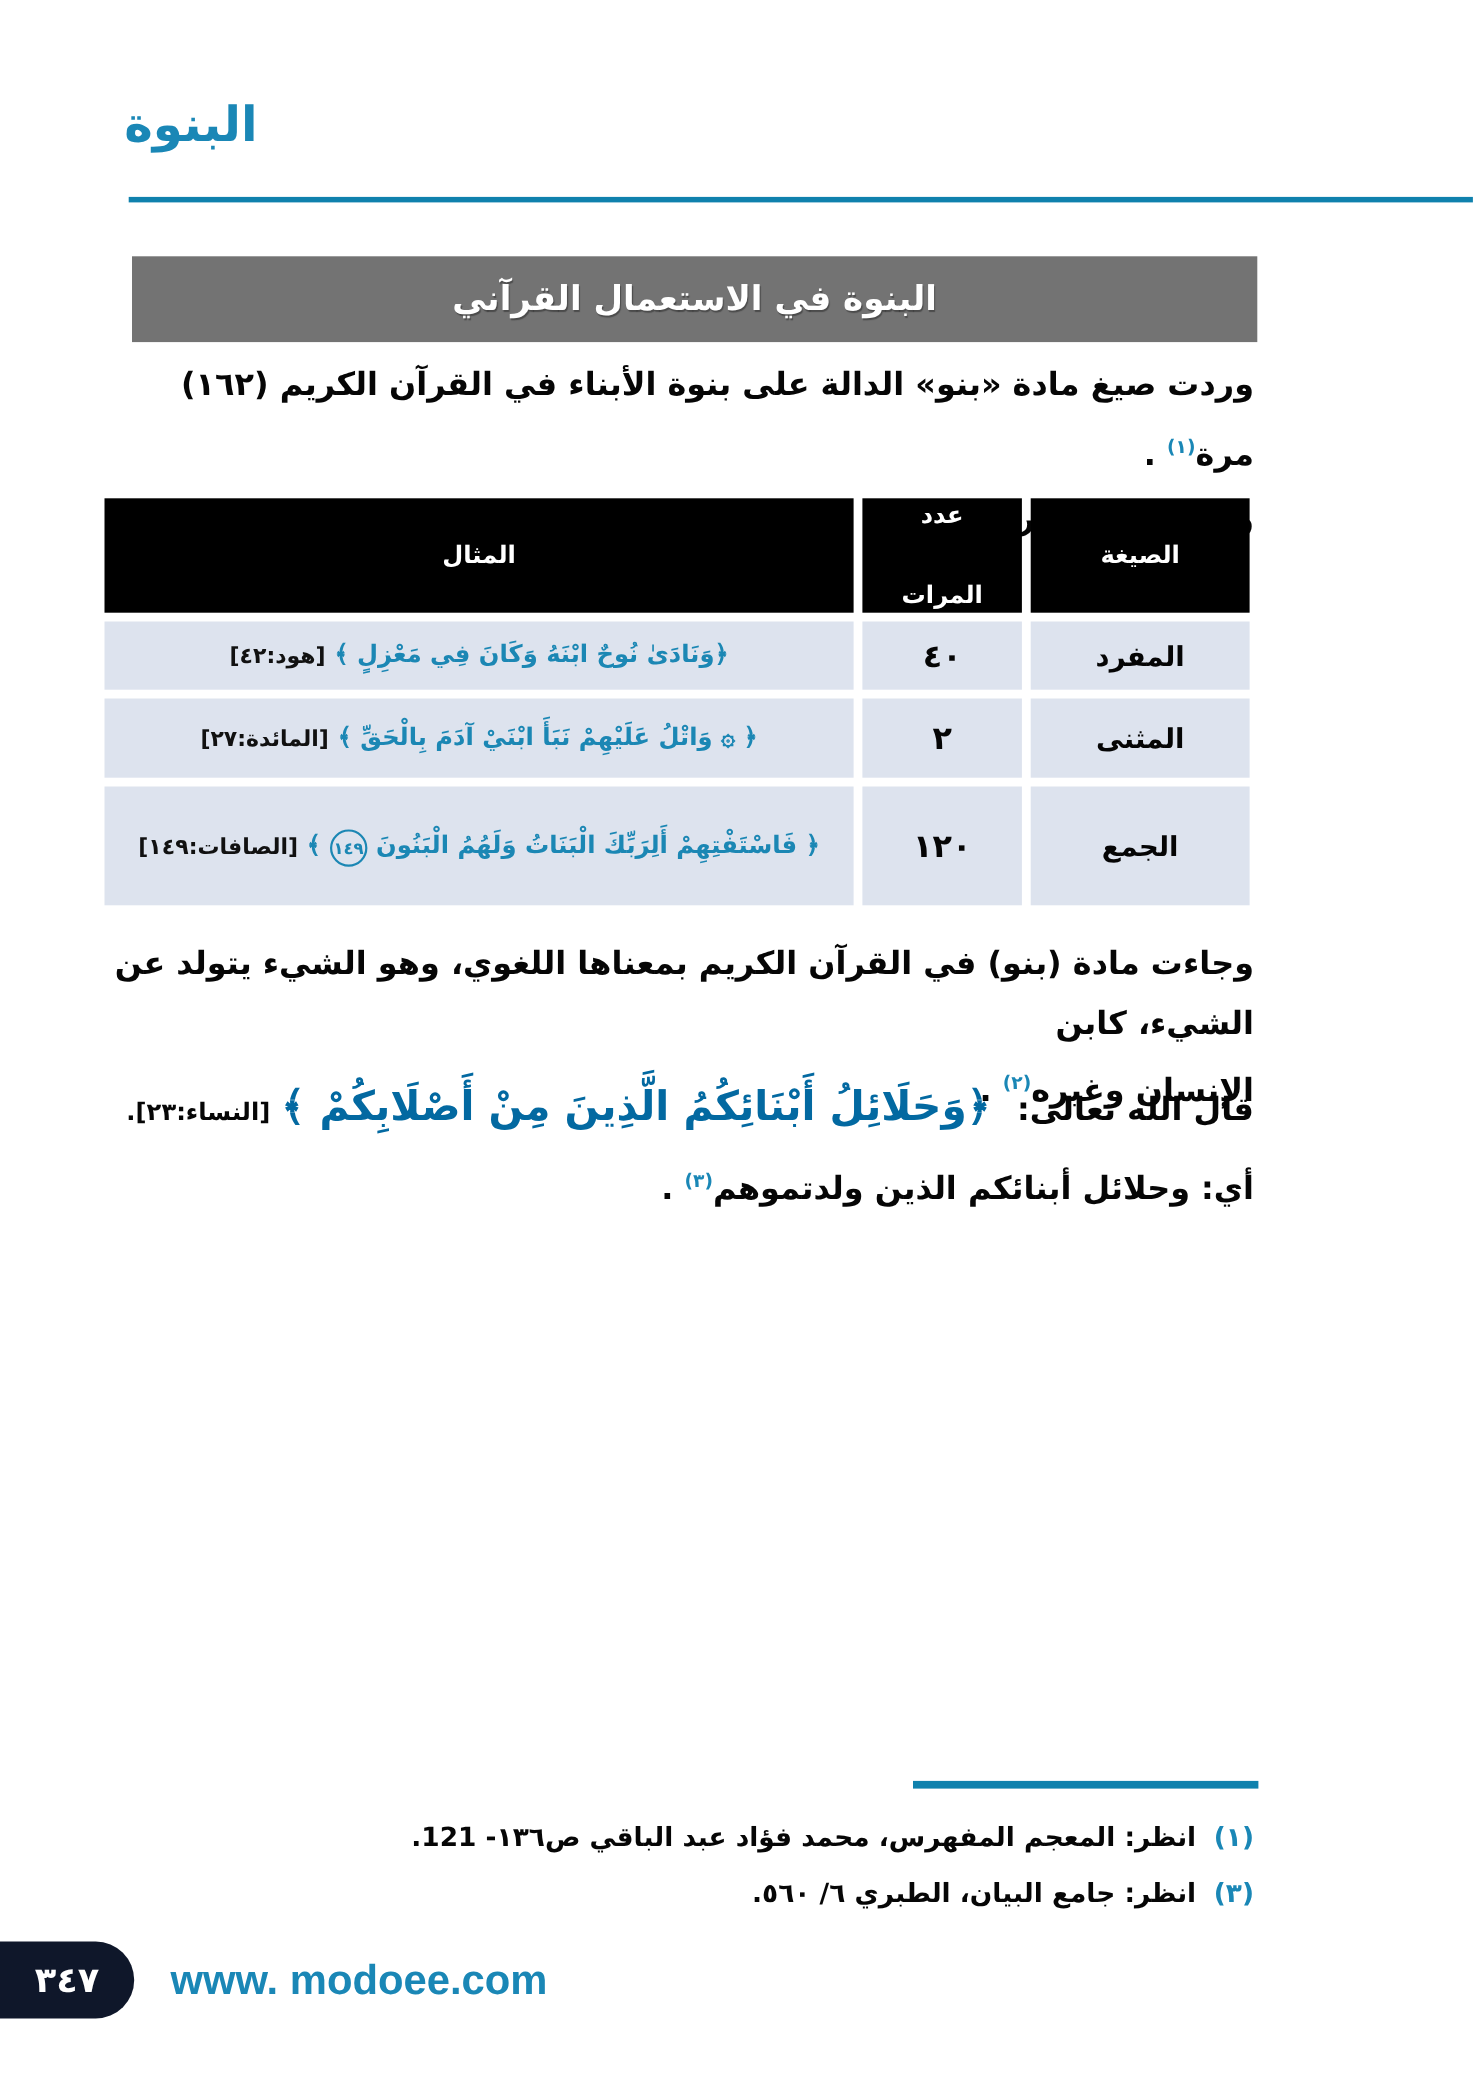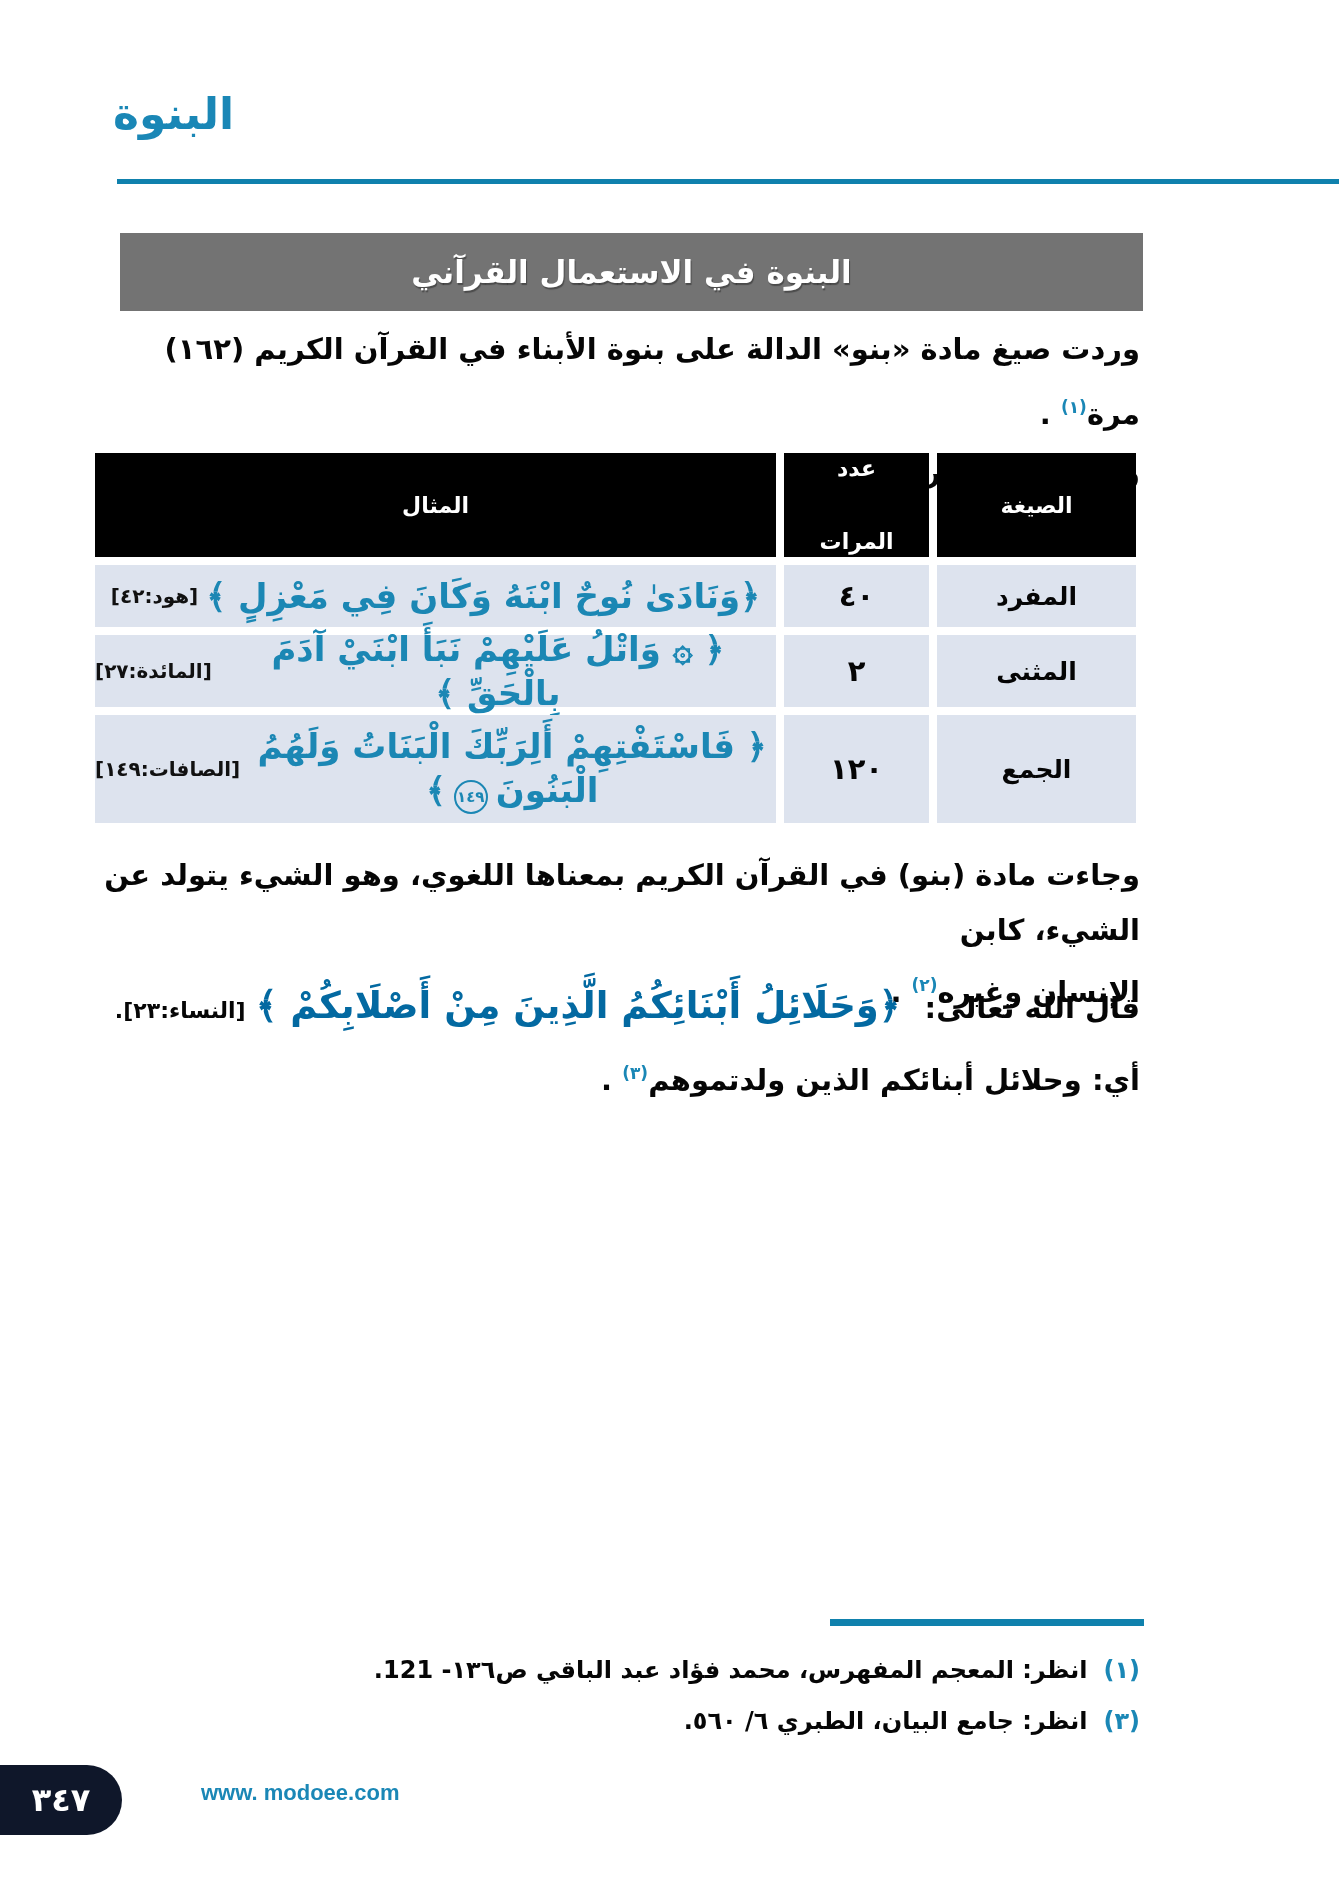--- a/index.html
+++ b/index.html
@@ -75,21 +75,21 @@
   .td {
     background: #dde3ee;
     display: flex; align-items: center; justify-content: center;
     text-align: center;
   }
   .row1 .td { height: 62px; }
   .row2 .td { height: 72px; }
   .row3 .td { height: 108px; }
   .form-val  { font-size: 25px; font-weight: bold; color: #050505; }
   .count-val { font-size: 29px; font-weight: bold; color: #050505; }
-  .verse { color: #1b87b4; font-weight: bold; font-size: 34px; line-height: 44px; }
+  .verse { color: #1b87b4; font-weight: bold; font-size: 22px; line-height: 44px; }
   .vref  { color: #111; font-weight: bold; font-size: 20px; margin-right: 8px; }
   .ex-stack { display: flex; flex-direction: row; align-items: center; justify-content: center; }
   .aya-circle {
     display: inline-flex; align-items: center; justify-content: center;
     min-width: 34px; height: 34px; box-sizing: border-box;
     border: 2px solid #1b87b4; border-radius: 50%;
     font-size: 15px; color: #1b87b4; font-weight: bold;
     margin: 0 8px; vertical-align: middle;
   }
 
@@ -132,22 +132,22 @@
     left: 0; top: 1765px;
     width: 122px; height: 70px;
     background: #0f172a;
     border-radius: 0 35px 35px 0;
     display: flex; align-items: center; justify-content: center;
   }
   .page-num { color: #fff; font-size: 32px; font-weight: bold; }
   .site-url {
     left: 155px; top: 1780px;
     font-family: "Liberation Sans", sans-serif;
-    font-size: 22px; font-weight: bold;
-    color: #1a87b6; text-decoration: none; margin-left: 46px;
+    font-size: 38px; font-weight: bold;
+    color: #1a87b6; text-decoration: none;
   }
 </style>
 </head>
 <body>
 
 <div class="abs running-head">البنوة</div>
 <div class="abs head-rule"></div>
 
 <div class="abs banner">
   <span class="banner-title">البنوة في الاستعمال القرآني</span>

